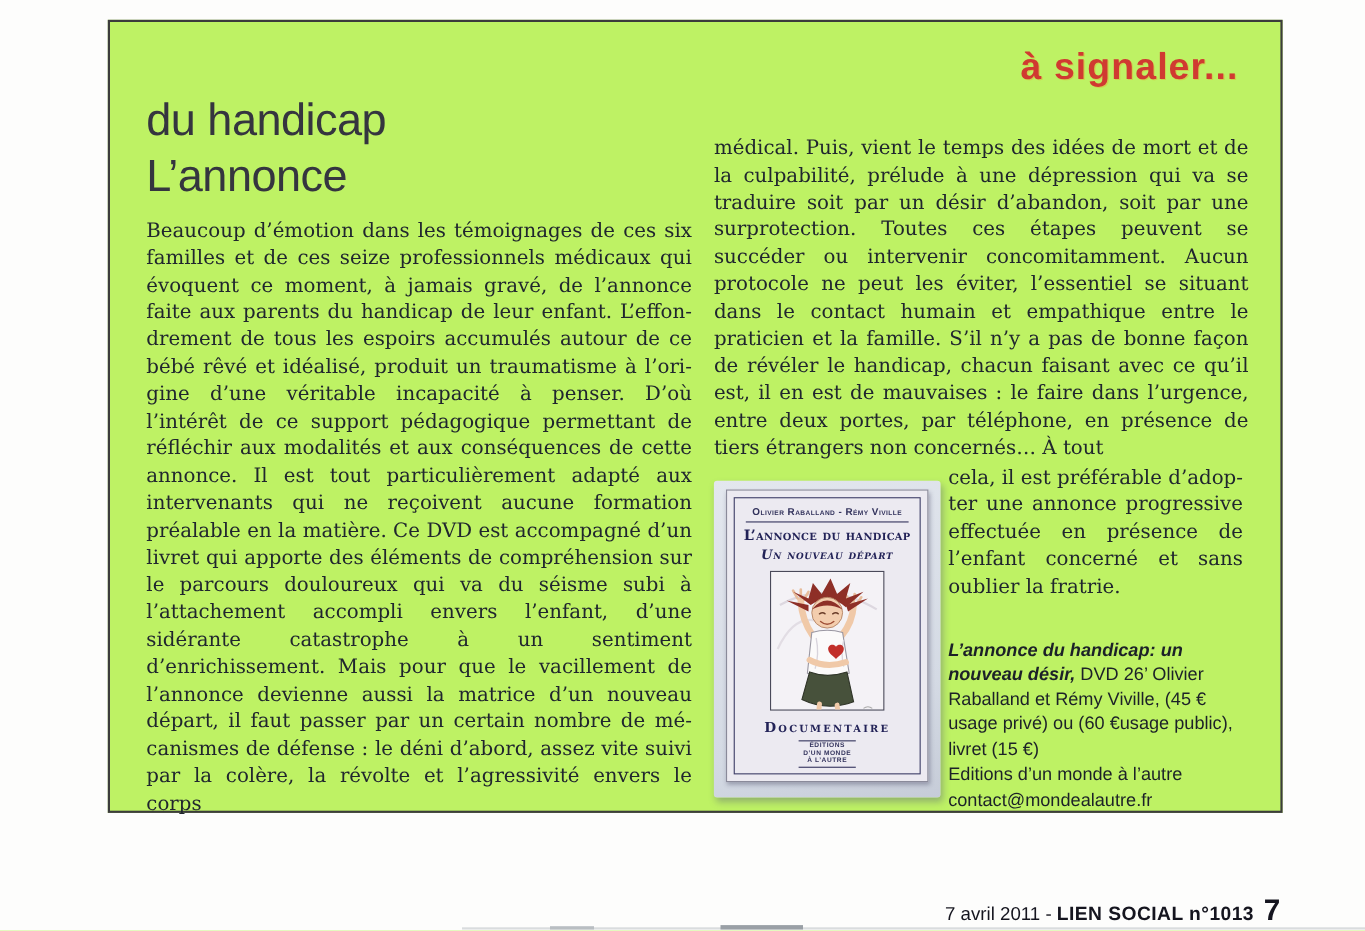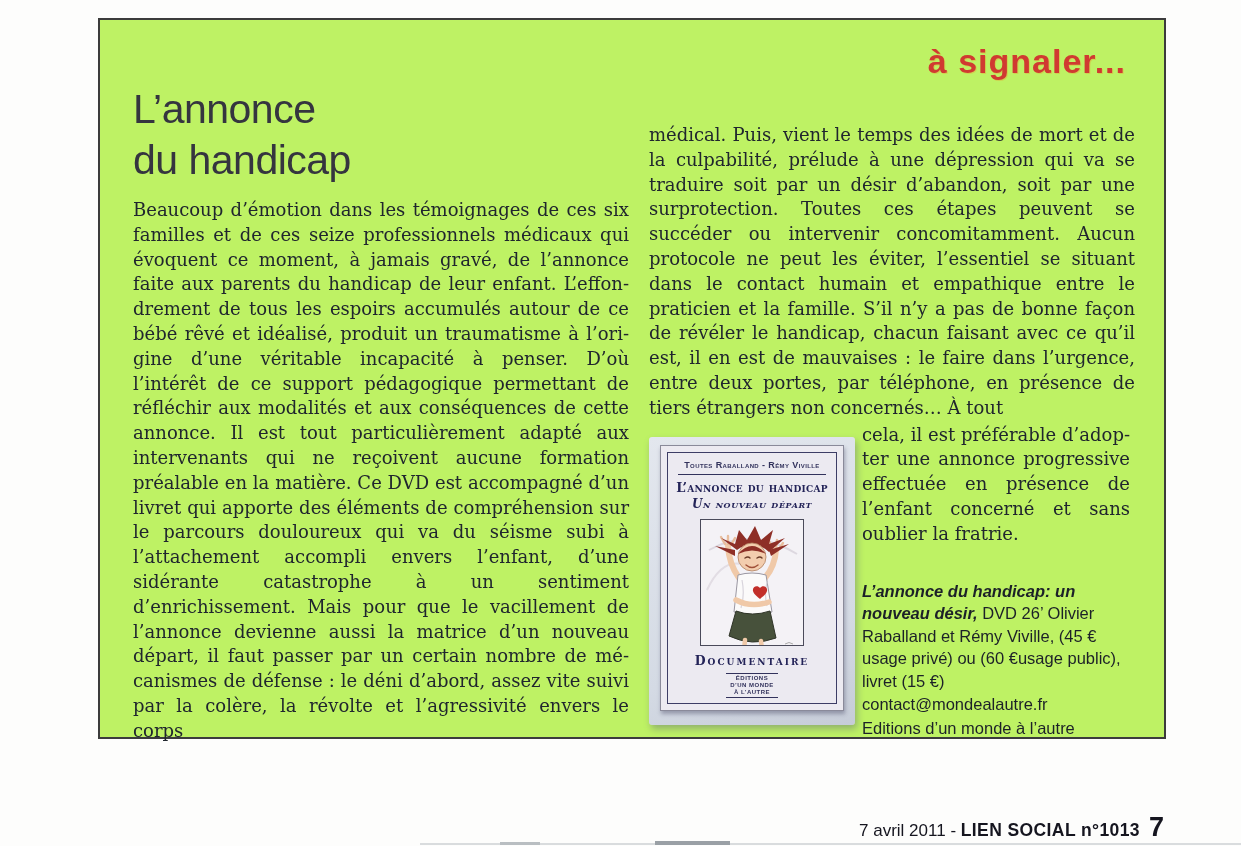--- a/index.html
+++ b/index.html
@@ -97,37 +97,37 @@
   .scan-mark-2{position:absolute;left:655px;top:841px;width:75px;height:4px;background:#9aa0a6;}
 </style>
 </head>
 <body>
 
 <div class="article-box">
 
   <div class="signal-header">à signaler...</div>
 
   <div class="page-title">
+    <div>du handicap</div>
     <div>L’annonce</div>
-    <div>du handicap</div>
   </div>
 
   <div class="col-left">
     <p class="serif-text">Beaucoup d’émotion dans les témoignages de ces six familles et de ces seize professionnels médicaux qui évoquent ce moment, à jamais gravé, de l’annonce faite aux parents du handicap de leur enfant. L’effon­drement de tous les espoirs accumulés autour de ce bébé rêvé et idéalisé, produit un traumatisme à l’ori­gine d’une véritable incapacité à penser. D’où l’intérêt de ce support pédagogique permettant de réfléchir aux modalités et aux conséquences de cette annonce. Il est tout particulièrement adapté aux intervenants qui ne reçoivent aucune formation préalable en la matière. Ce DVD est accompagné d’un livret qui apporte des éléments de compréhension sur le parcours doulou­reux qui va du séisme subi à l’attachement accompli envers l’enfant, d’une sidérante catastrophe à un sen­timent d’enrichissement. Mais pour que le vacillement de l’annonce devienne aussi la matrice d’un nouveau départ, il faut passer par un certain nombre de mé­canismes de défense : le déni d’abord, assez vite suivi par la colère, la révolte et l’agressivité envers le corps</p>
   </div>
 
   <div class="col-right">
     <p class="serif-text">médical. Puis, vient le temps des idées de mort et de la culpabilité, prélude à une dépression qui va se tra­duire soit par un désir d’abandon, soit par une sur­protection. Toutes ces étapes peuvent se succéder ou intervenir concomitamment. Aucun protocole ne peut les éviter, l’essentiel se situant dans le contact humain et empathique entre le praticien et la famille. S’il n’y a pas de bonne façon de révéler le handicap, chacun faisant avec ce qu’il est, il en est de mauvaises : le faire dans l’urgence, entre deux portes, par téléphone, en présence de tiers étrangers non concernés… À tout</p>
 
     <div class="media-row">
 
       <div class="dvd-photo">
         <div class="dvd-card">
           <div class="card-frame">
-            <div class="cover-authors">Toutes Raballand - Rémy Viville</div>
+            <div class="cover-authors">Olivier Raballand - Rémy Viville</div>
             <hr class="cover-rule">
             <div class="cover-title">L’annonce du handicap</div>
             <div class="cover-subtitle">Un nouveau départ</div>
 
             <div class="illus-frame">
               <svg width="102" height="132" viewBox="0 0 102 132" xmlns="http://www.w3.org/2000/svg">
 
                 <path d="M8 30 Q50 6 96 34" stroke="#ddd8e0" fill="none" stroke-width="2"></path>
                 <path d="M6 70 Q20 40 40 44" stroke="#e2dde4" fill="none" stroke-width="2"></path>
 
@@ -168,22 +168,22 @@
             </div>
           </div>
         </div>
       </div>
 
       <div class="beside-col">
         <p class="serif-text">cela, il est préférable d’adop­ter une annonce progressive effectuée en présence de l’en­fant concerné et sans oublier la fratrie.</p>
 
         <div class="caption">
           <span class="cap-bold">L’annonce du handicap: un nouveau désir,</span><span> DVD 26’ Olivier Raballand et Rémy Viville, (45 € usage privé) ou (60 €usage public), livret (15 €)</span>
+          <div class="cap-line">Editions d’un monde à l’autre</div>
           <div class="cap-line">contact@mondealautre.fr</div>
-          <div class="cap-line">Editions d’un monde à l’autre</div>
         </div>
       </div>
 
     </div>
   </div>
 </div>
 
 <div class="footer">
   <span class="date-part">7 avril 2011 - </span><span class="mag-part">LIEN SOCIAL n°1013</span><span class="page-num">7</span>
 </div>

